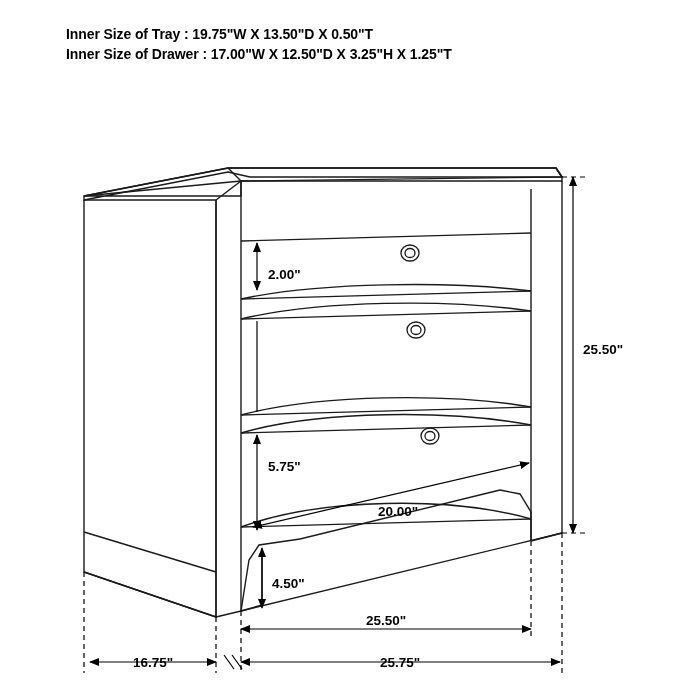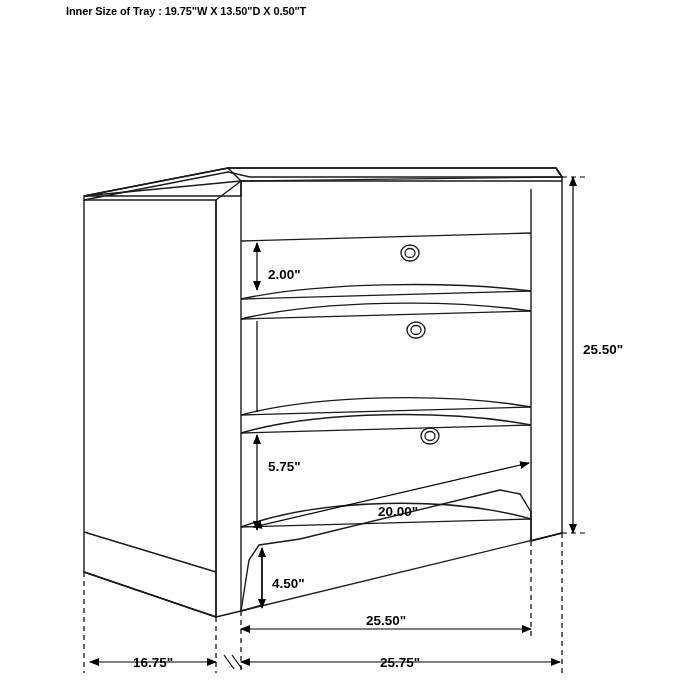--- a/index.html
+++ b/index.html
@@ -16,22 +16,22 @@
     overflow: hidden;
   }
   #page {
     position: relative;
     width: 700px;
     height: 700px;
   }
   .header-block {
     position: absolute;
     left: 66px;
-    top: 4px;
-    font-size: 11px;
+    top: 24px;
+    font-size: 14px;
     font-weight: bold;
     line-height: 1.45;
     letter-spacing: -0.1px;
     white-space: nowrap;
   }
   .header-line { display: block; }
   svg.diagram {
     position: absolute;
     left: 0;
     top: 0;
@@ -45,20 +45,21 @@
     fill: #000000;
   }
 </style>
 </head>
 <body>
 
 <div id="page">
 
   <div class="header-block">
     <span class="header-line">Inner Size of Tray : 19.75"W X 13.50"D X 0.50"T</span>
+    <span class="header-line">Inner Size of Drawer : 17.00"W X 12.50"D X 3.25"H X 1.25"T</span>
   </div>
 
   <svg class="diagram" viewBox="0 0 700 700">
     <defs>
       <marker id="arrEnd" markerWidth="10" markerHeight="8" refX="9" refY="4" orient="auto" markerUnits="userSpaceOnUse">
         <path d="M0,0 L10,4 L0,8 z" fill="#000"></path>
       </marker>
       <marker id="arrStart" markerWidth="10" markerHeight="8" refX="1" refY="4" orient="auto" markerUnits="userSpaceOnUse">
         <path d="M10,0 L0,4 L10,8 z" fill="#000"></path>
       </marker>

